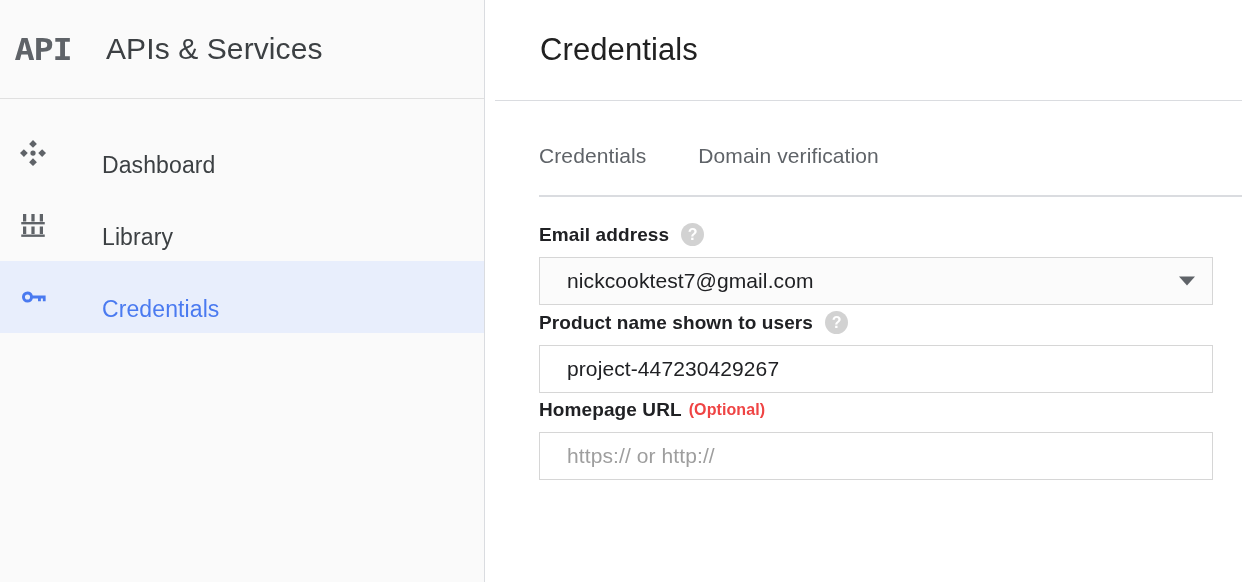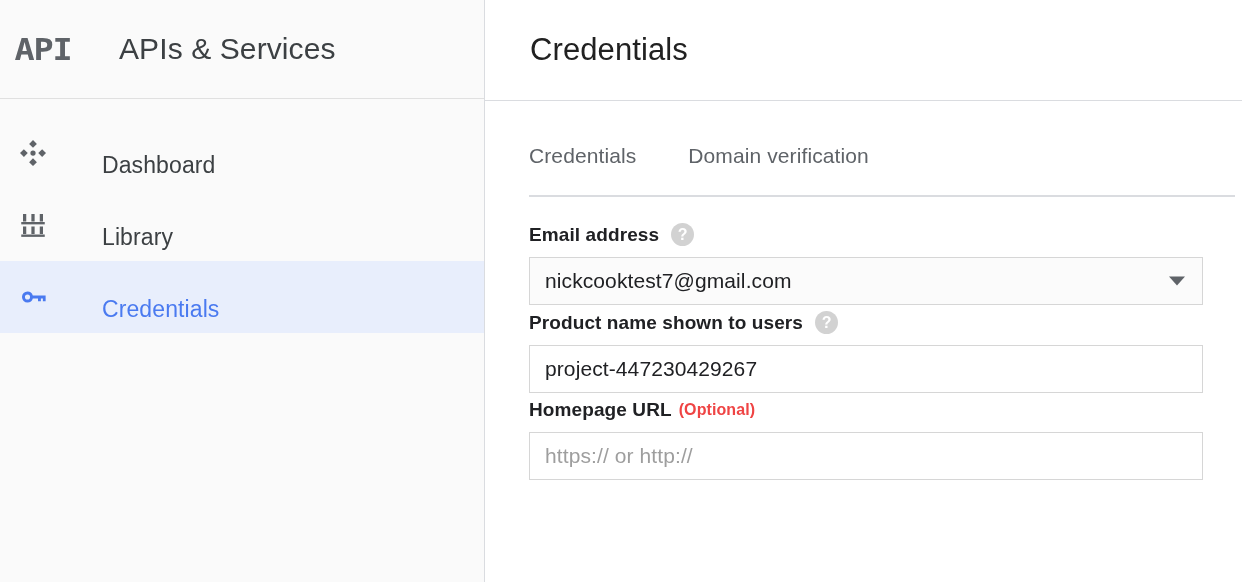--- a/index.html
+++ b/index.html
@@ -12,20 +12,21 @@
     background: #ffffff;
     font-family: "Liberation Sans", sans-serif;
     color: #212121;
     overflow: hidden;
   }
   #app {
     position: relative;
     width: 1242px;
     height: 582px;
     display: flex;
+    gap: 10px;
   }
 
   
   .sidebar {
     position: relative;
     width: 485px;
     height: 582px;
     background: #fafafa;
     border-right: 1px solid #dadce0;
     box-sizing: border-box;
@@ -49,21 +50,21 @@
     font-family: "DejaVu Sans Mono", monospace;
     font-size: 31px;
     font-weight: bold;
     letter-spacing: -1px;
     color: #5f6368;
     transform: scaleX(1.08);
   }
   .app-title {
     font-size: 30px;
     color: #3c4043;
-    margin-left: 42px;
+    margin-left: 29px;
     font-weight: 400;
     letter-spacing: 0.1px;
   }
 
   .nav-list {
     padding-top: 18px;
   }
   .nav-item {
     height: 72px;
     display: flex;
@@ -200,21 +201,21 @@
   }
   .input-box {
     position: relative;
     width: 674px;
     height: 48px;
     border: 1px solid #d6d6d6;
     background: #ffffff;
     box-sizing: border-box;
     display: flex;
     align-items: center;
-    padding-left: 15px;
+    padding-left: 27px;
     font-size: 21px;
     color: #202124;
     cursor: text;
     letter-spacing: 0.1px;
   }
   .input-box.select {
     background: #fbfbfb;
     padding-right: 46px;
   }
   .input-box .placeholder {

